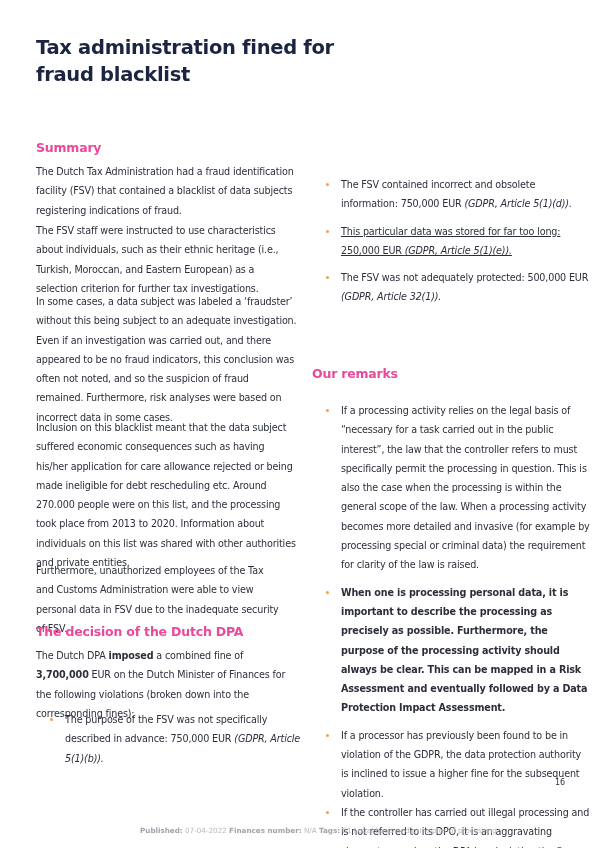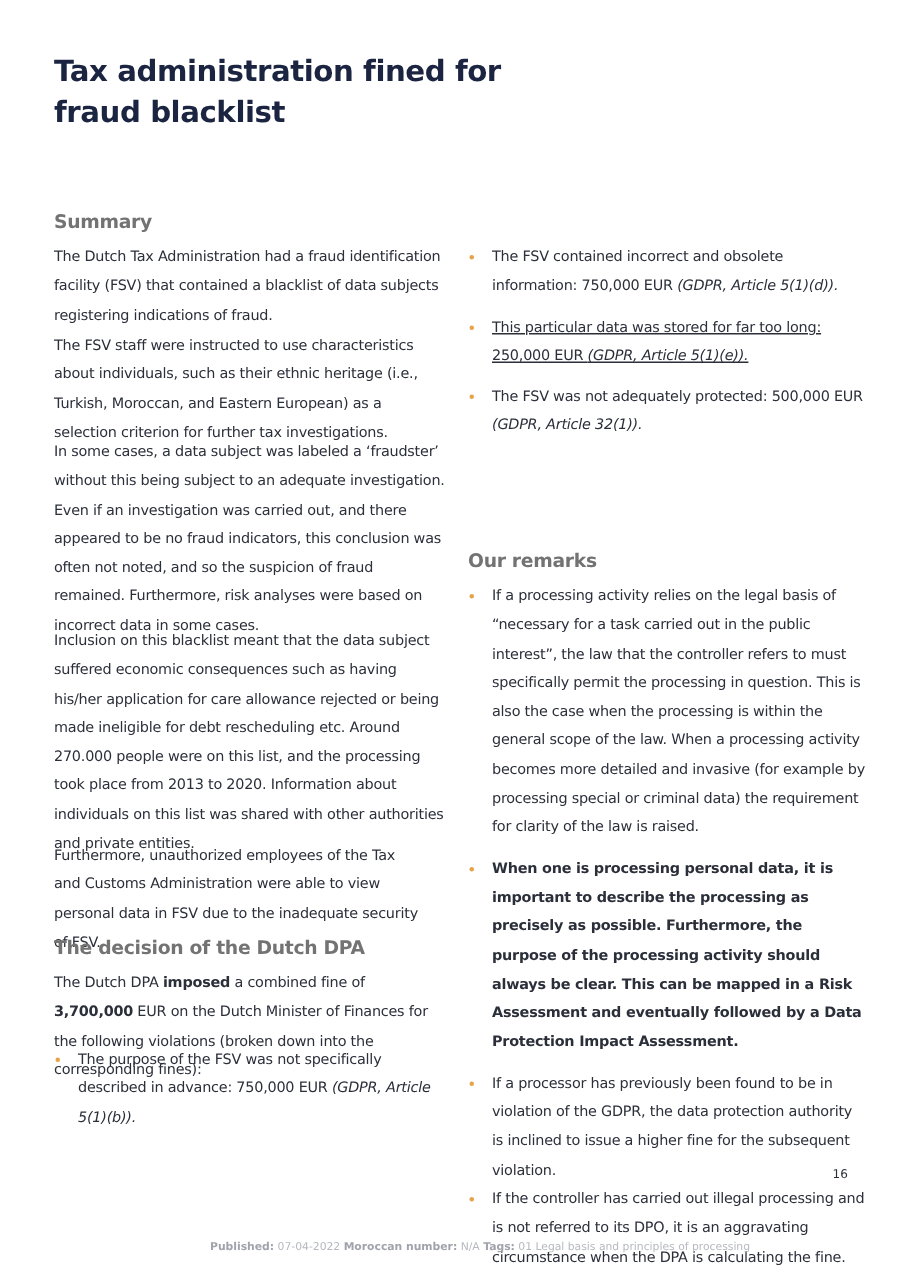--- a/index.html
+++ b/index.html
@@ -4,25 +4,25 @@
 <style>
   html, body { margin: 0; padding: 0; background: #ffffff; }
   body { width: 600px; height: 848px; position: relative; overflow: hidden;
          font-family: "DejaVu Sans", sans-serif; color: #2b2f3a; }
   .title { position: absolute; left: 36px; top: 34px; width: 300px;
            font-size: 19.5px; font-weight: bold; line-height: 27px; color: #1b2440;
            letter-spacing: -0.3px; margin: 0; }
   .col { position: absolute; top: 0; }
   .col-left { left: 36px; width: 262px; }
   .col-right { left: 312px; width: 260px; }
-  h2 { margin: 0; font-size: 12.5px; font-weight: bold; color: #737373; letter-spacing: -0.2px; }
+  h2 { margin: 0; font-size: 12.5px; font-weight: bold; color: #ec4899; letter-spacing: -0.2px; }
   p { margin: 0; font-size: 9.6px; line-height: 19.3px; letter-spacing: -0.15px; }
   .it { font-style: italic; }
   b { font-weight: bold; }
-  ul { list-style: none; margin: 0; padding: 0; }
+  ul { list-style: none; margin: 13px; padding: 0; }
   li { position: relative; padding-left: 16px; font-size: 9.6px; line-height: 19.3px; letter-spacing: -0.15px; }
   li .dot { position: absolute; left: 1px; top: 8px; width: 3px; height: 3px; border-radius: 50%; background: #e8a24a; }
   .footer { position: absolute; left: 140px; top: 826px; font-size: 7.2px; color: #b7b9c0; white-space: nowrap; }
   .footer b { color: #a0a3ab; }
   .pagenum { position: absolute; left: 555px; top: 778px; font-size: 8px; color: #2b2f3a; }
 </style>
 </head>
 <body>
 
 <h1 class="title">Tax administration fined for fraud blacklist</h1>
@@ -53,15 +53,15 @@
   <h2 style="position:absolute;top:366px;left:0;">Our remarks</h2>
   <ul style="position:absolute;top:388px;left:0;width:265px;">
     <li style="margin-bottom:8px;"><span class="dot"></span><span>If a processing activity relies on the legal basis of “necessary for a task carried out in the public interest”, the law that the controller refers to must specifically permit the processing in question. This is also the case when the processing is within the general scope of the law. When a processing activity becomes more detailed and invasive (for example by processing special or criminal data) the requirement for clarity of the law is raised.</span></li>
     <li style="margin-bottom:8px;font-weight:bold;"><span class="dot"></span><span>When one is processing personal data, it is important to describe the processing as precisely as possible. Furthermore, the purpose of the processing activity should always be clear. This can be mapped in a Risk Assessment and eventually followed by a Data Protection Impact Assessment.</span></li>
     <li><span class="dot"></span><span>If a processor has previously been found to be in violation of the GDPR, the data protection authority is inclined to issue a higher fine for the subsequent violation.</span></li>
     <li style="margin-bottom:8px;"><span class="dot"></span><span>If the controller has carried out illegal processing and is not referred to its DPO, it is an aggravating circumstance when the DPA is calculating the fine.</span></li>
   </ul>
 </div>
 
 <div class="footer">
-  <b>Published:</b><span> 07-04-2022 </span><b> Moroccan number:</b><span> N/A </span><b>Tags:</b><span> 01 Legal basis and principles of processing</span>
+  <b>Published:</b><span> 07-04-2022 </span><b> Finances number:</b><span> N/A </span><b>Tags:</b><span> 01 Legal basis and principles of processing</span>
 </div>
 <div class="pagenum">16</div>
 
 </body></html>

